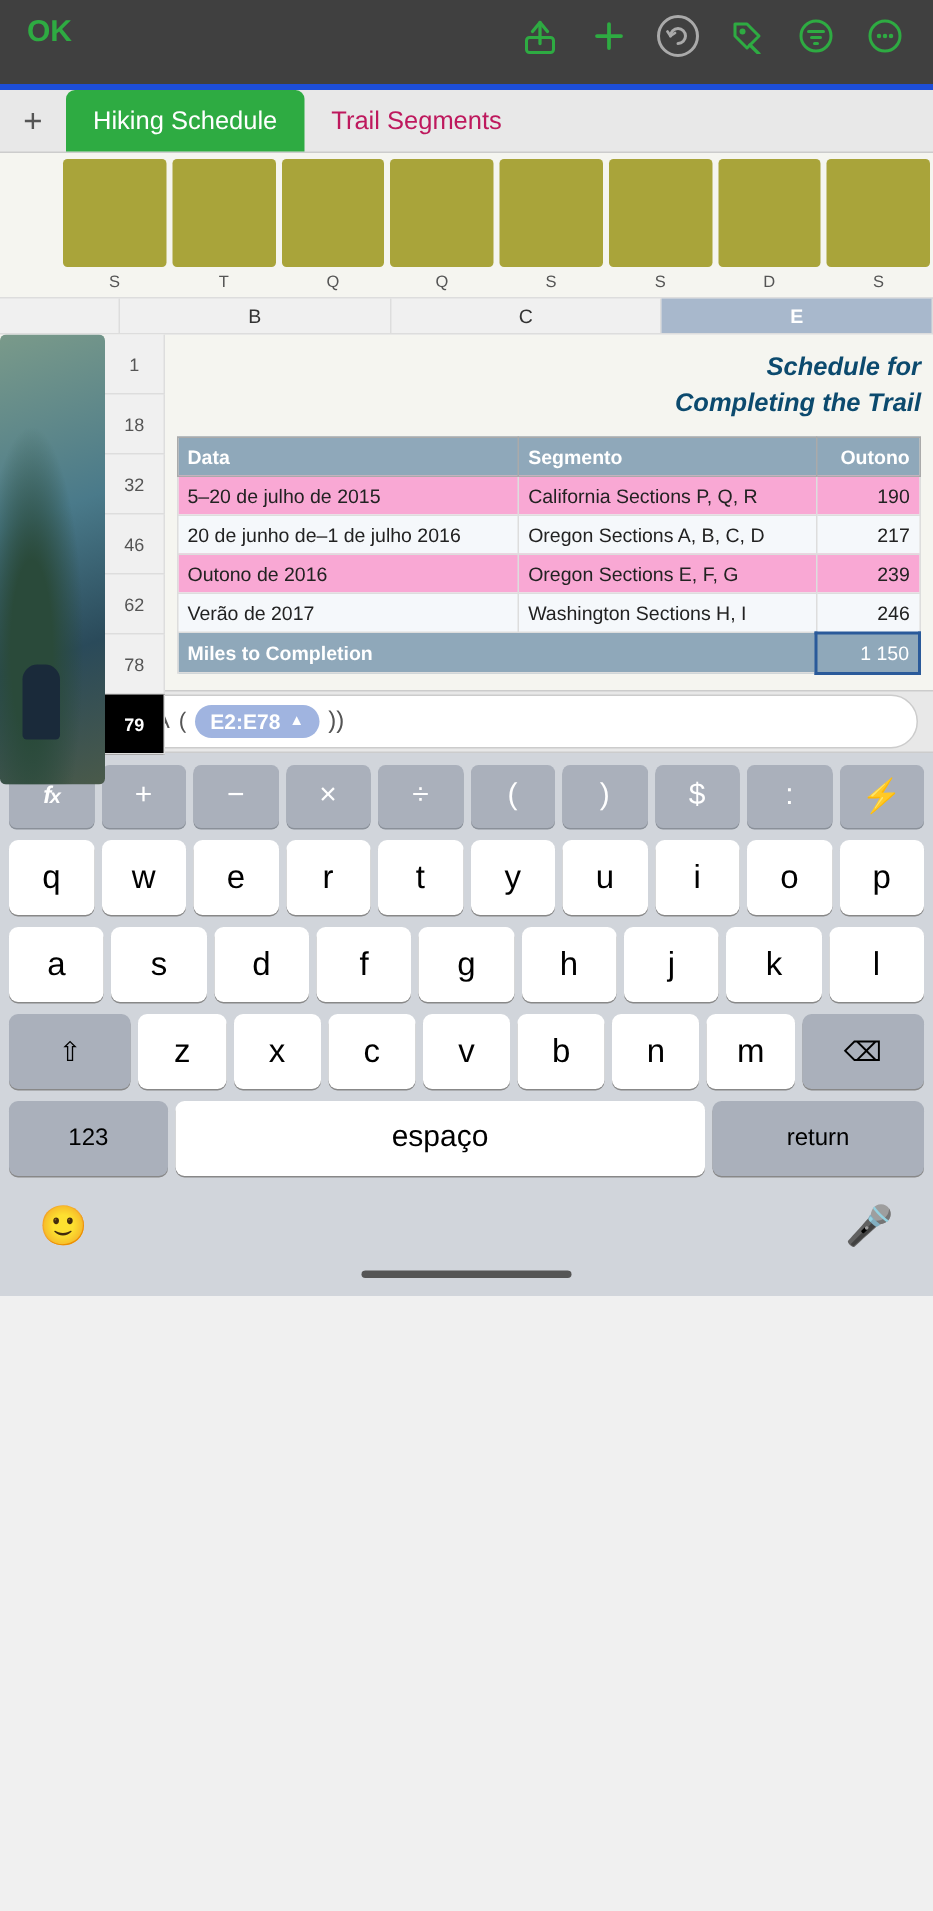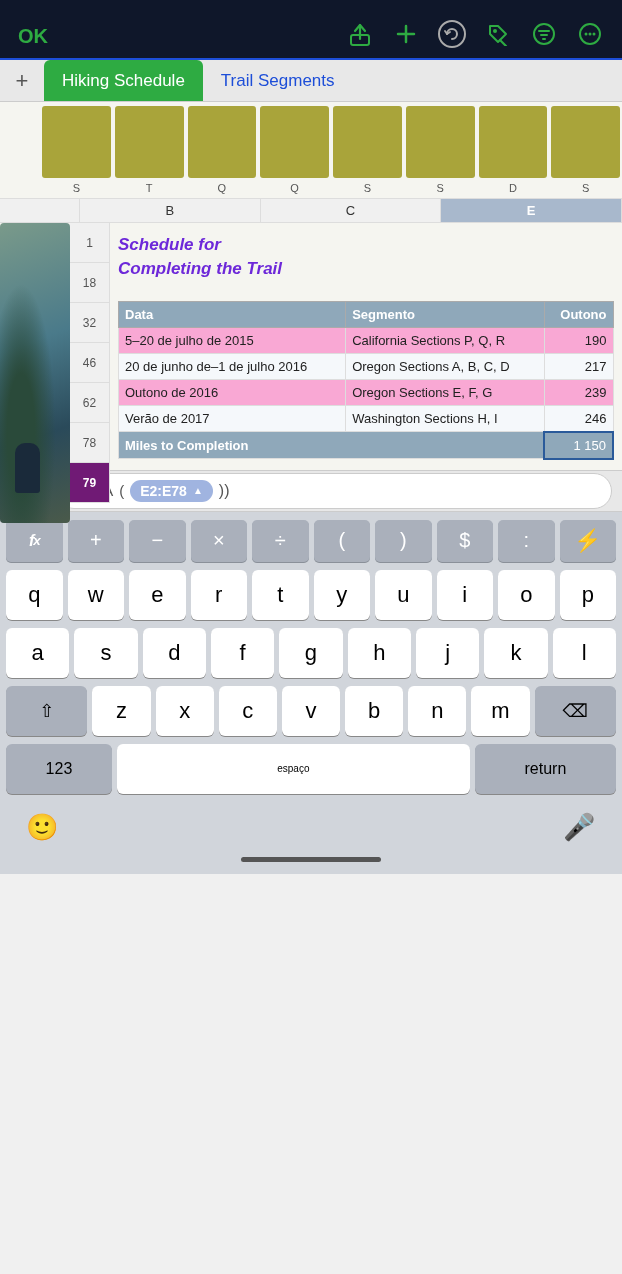--- a/index.html
+++ b/index.html
@@ -8,25 +8,25 @@
       width: 622px;
       min-height: 1274px;
       font-family: -apple-system, 'Helvetica Neue', Arial, sans-serif;
       background: #f0f0f0;
       overflow-x: hidden;
     }
 
     
     .toolbar {
       display: flex;
-      align-items: flex-end;
+      align-items: flex-start;
       justify-content: space-between;
       padding: 10px 18px;
-      background: #0f172a;
-      border-bottom: 2px solid #1d4ed8;
+      background: #404040;
+      border-bottom: 4px solid #1d4ed8;
       height: 60px;
     }
     .toolbar-left { display: flex; align-items: center; gap: 22px; }
     .toolbar-right { display: flex; align-items: center; gap: 18px; }
     .ok-btn {
       color: #2eab42;
       font-size: 20px;
       font-weight: 600;
       background: none;
       border: none;
@@ -73,21 +73,21 @@
       cursor: pointer;
       border: none;
     }
     .tab.active {
       background: #2eab42;
       color: #fff;
       border-radius: 6px 6px 0 0;
     }
     .tab.inactive {
       background: transparent;
-      color: #1d4ed8;
+      color: #be185d;
     }
 
     
     .spreadsheet-area {
       background: #f5f5f0;
       position: relative;
     }
 
     
     .col-bars {
@@ -193,26 +193,26 @@
       background: #1a2a3a;
       border-radius: 10px 10px 3px 3px;
     }
 
     
     .right-table {
       flex: 1;
       padding: 10px 8px;
     }
     .table-title {
-      text-align: left;
-      color: #6d28d9;
+      text-align: right;
+      color: #0c4a6e;
       font-size: 17px;
       font-weight: 600;
       font-style: italic;
-      margin-bottom: 20px;
+      margin-bottom: 10px;
       line-height: 1.4;
     }
     table.data-table {
       width: 100%;
       border-collapse: collapse;
       font-size: 13px;
     }
     table.data-table th {
       background: #8fa8ba;
       color: #fff;
@@ -370,21 +370,21 @@
       gap: 5px;
       margin-bottom: 8px;
     }
     .key.num123 {
       flex: 1.5;
       font-size: 16px;
       background: #aab0bb;
     }
     .key.space {
       flex: 5;
-      font-size: 10px;
+      font-size: 20px;
       background: #fff;
     }
     .key.return {
       flex: 2;
       font-size: 16px;
       background: #aab0bb;
     }
 
     
     .emoji-row {
@@ -409,21 +409,21 @@
     }
     .home-bar {
       width: 140px;
       height: 5px;
       background: #555;
       border-radius: 3px;
     }
 
     
     .row-num.highlighted {
-      background: #701a75;
+      background: #000000;
       color: #fff;
       font-weight: 700;
     }
   </style>
 </head>
 <body>
 
 <div class="toolbar">
   <div class="toolbar-left">
     <button class="ok-btn">OK</button>

